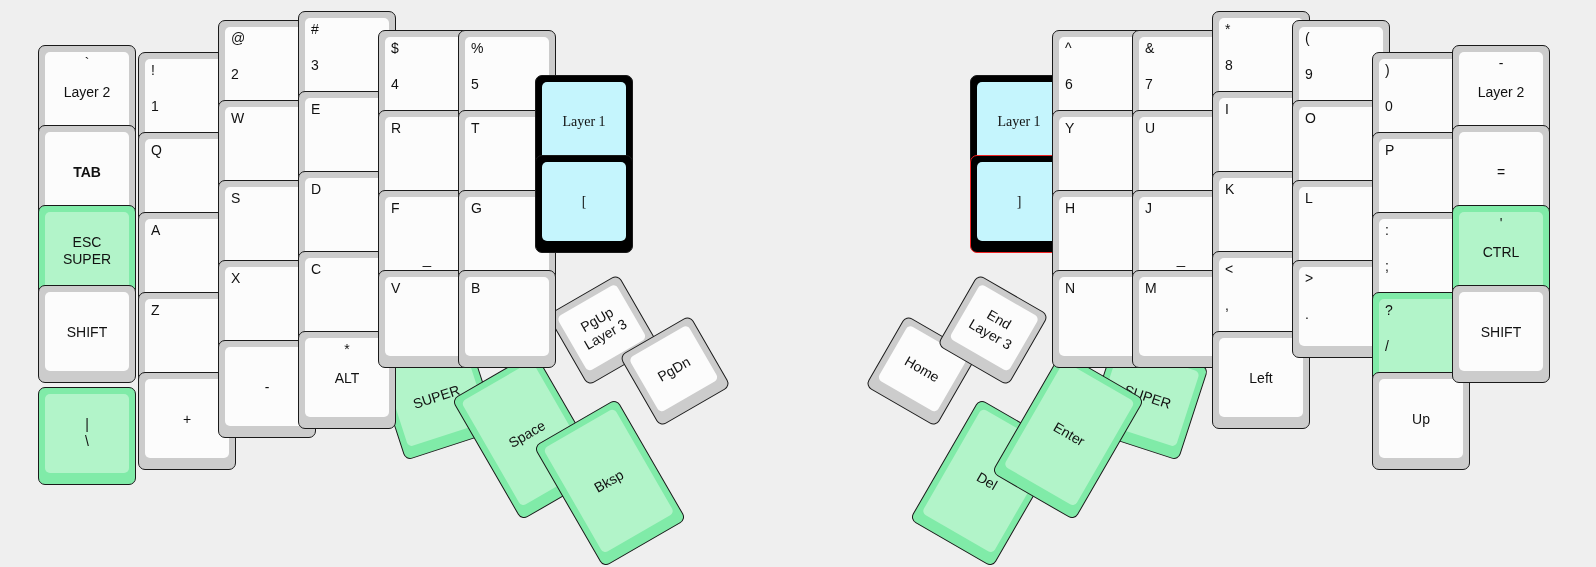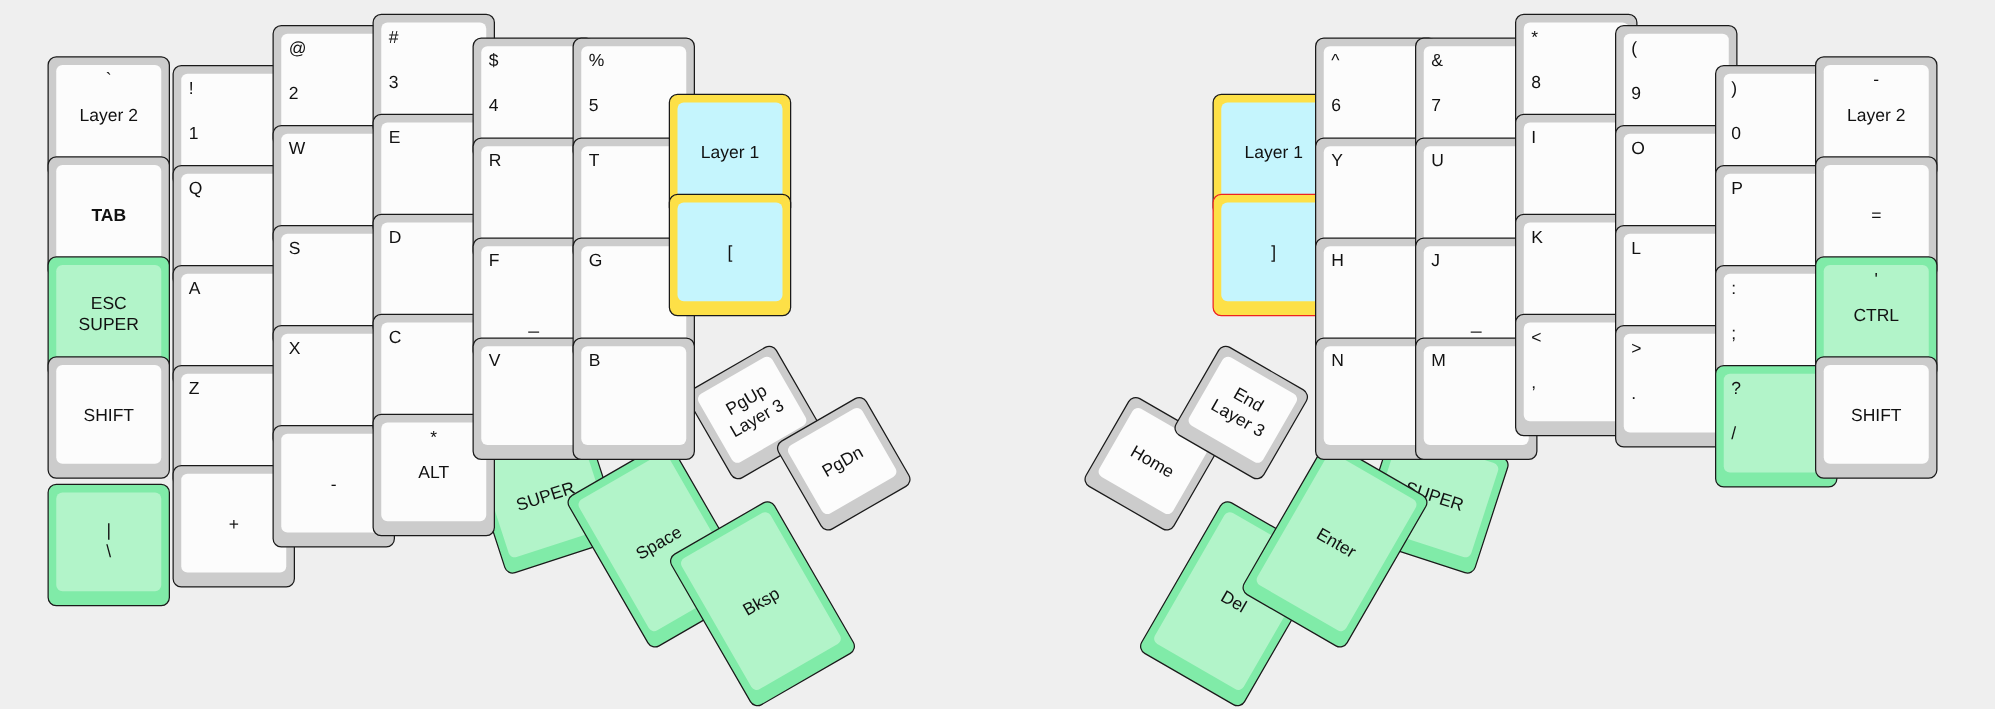--- a/index.html
+++ b/index.html
@@ -25,21 +25,21 @@
     box-sizing:border-box;
     width:100%;height:100%;
     border-radius:5px;
     background:#fcfcfc;
     position:relative;
     overflow:hidden;
   }
   
   .key.green{background:#80eba8;}
   .key.green > .face{background:#b2f4c9;}
-  .key.blue{background:#fde047;}
+  .key.blue{background:#000000;font-family:Liberation Serif, serif;}
   .key.blue > .face{background:#c5f5fd;}
   .key.sel{border-color:#ee2222;}
 
   
   .lg{
     position:absolute;
     font-size:14px;
     color:#111;
     line-height:1.05;
     white-space:pre;
@@ -335,20 +335,25 @@
       <div class="face">
         <div class="lg tl">K</div>
       </div>
     </div>
     <div class="key" style="left: 1212px; top: 251px; width: 98px; height: 98px;">
       <div class="face">
         <div class="lg tl">&lt;</div>
         <div class="lg bl">,</div>
       </div>
     </div>
+    <div class="key" style="left: 1212px; top: 331px; width: 98px; height: 98px;">
+      <div class="face">
+        <div class="lg ctr">Left</div>
+      </div>
+    </div>
     <div class="key" style="left: 1292px; top: 20px; width: 98px; height: 98px;">
       <div class="face">
         <div class="lg tl">(</div>
         <div class="lg bl">9</div>
       </div>
     </div>
     <div class="key" style="left: 1292px; top: 100px; width: 98px; height: 98px;">
       <div class="face">
         <div class="lg tl">O</div>
       </div>
@@ -378,20 +383,25 @@
     <div class="key" style="left: 1372px; top: 212px; width: 98px; height: 98px;">
       <div class="face">
         <div class="lg tl">:</div>
         <div class="lg bl">;</div>
       </div>
     </div>
     <div class="key green" style="left: 1372px; top: 292px; width: 98px; height: 98px;">
       <div class="face">
         <div class="lg tl">?</div>
         <div class="lg bl">/</div>
+      </div>
+    </div>
+    <div class="key" style="left: 1372px; top: 372px; width: 98px; height: 98px;">
+      <div class="face">
+        <div class="lg ctr">Up</div>
       </div>
     </div>
     <div class="key" style="left: 1452px; top: 45px; width: 98px; height: 98px;">
       <div class="face">
         <div class="lg tc">-</div>
         <div class="lg ctr">Layer 2</div>
       </div>
     </div>
     <div class="key" style="left: 1452px; top: 125px; width: 98px; height: 98px;">
       <div class="face">

